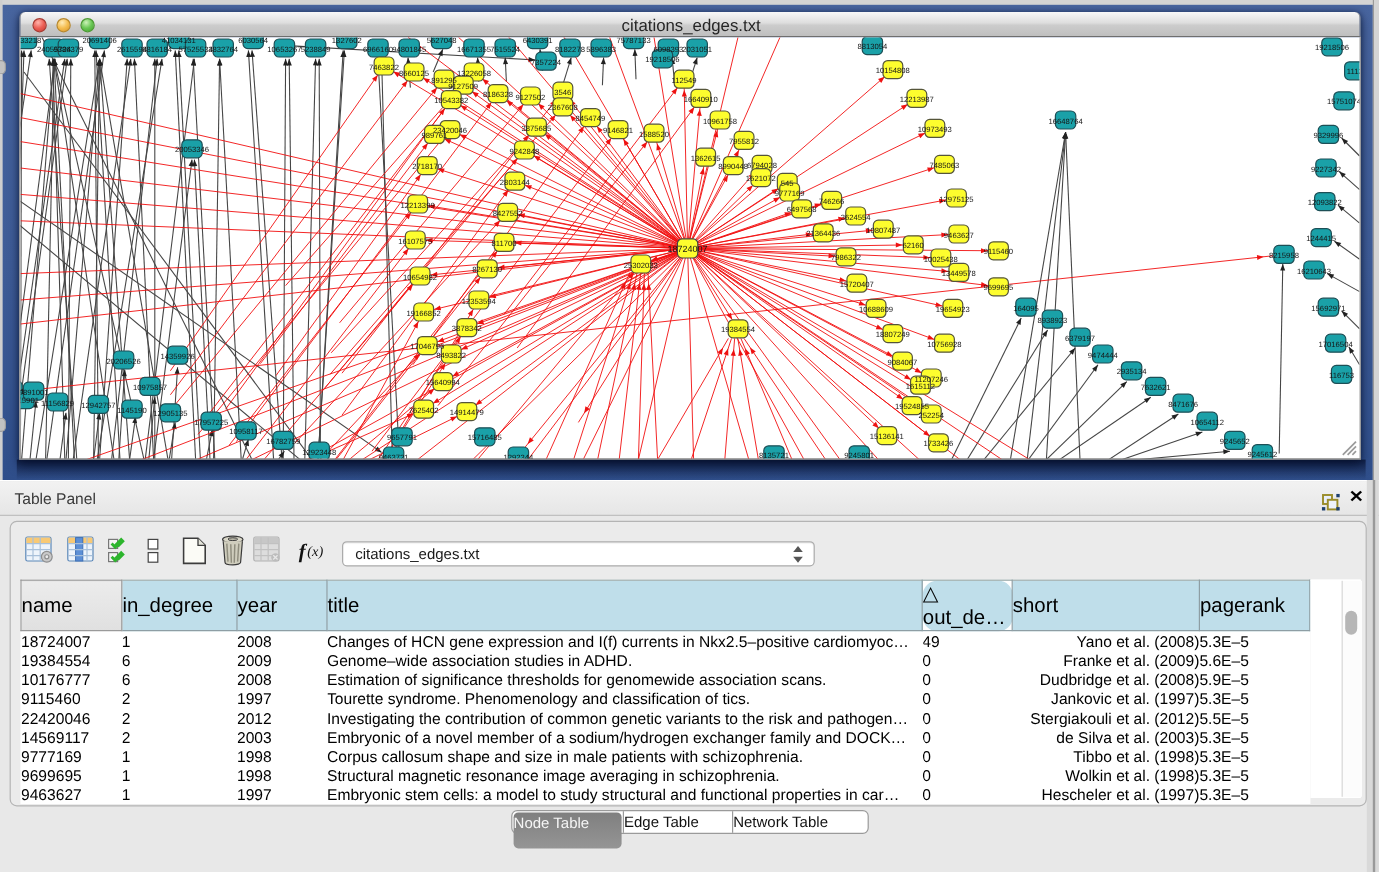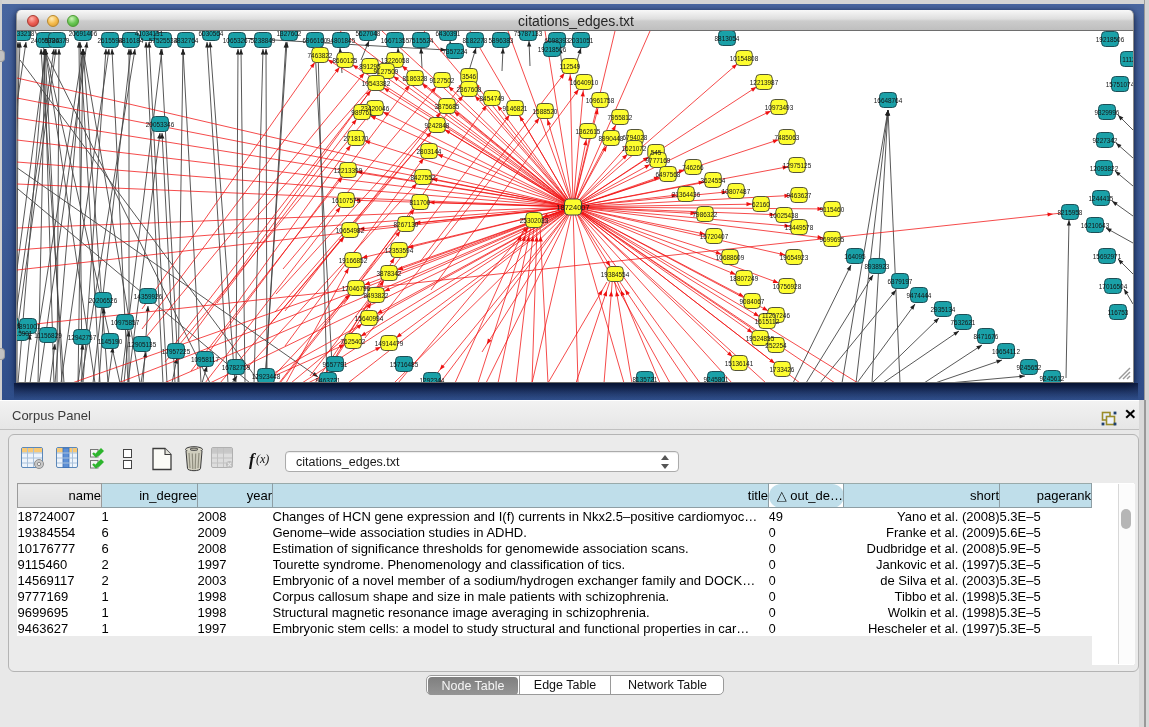--- a/index.html
+++ b/index.html
@@ -40,37 +40,37 @@
   .combo{position:absolute;left:285px;top:451px;width:394px;height:21px;background:#ffffff;
        border:1px solid #ababab;border-radius:4px;box-sizing:border-box;box-shadow:inset 0 1px 1px rgba(0,0,0,.08);}
   .combo span{position:absolute;left:10px;top:2.5px;font-size:12.5px;color:#1a1a1a;}
   .combo .arr{position:absolute;right:8px;top:3px;width:9px;height:14px;}
   .arr b,.arr i{position:absolute;left:0;width:0;height:0;border-left:4.5px solid transparent;border-right:4.5px solid transparent;}
   .arr b{top:0;border-bottom:5px solid #555;}
   .arr i{bottom:0;border-top:5px solid #555;}
 
   table.grid{position:absolute;left:17px;top:483px;border-collapse:collapse;table-layout:fixed;
        font-size:13px;color:#000;background:#fff;}
-  table.grid th{height:23px;font-weight:normal;font-size:13px;text-align:right;
+  table.grid th{height:23px;font-weight:normal;font-size:17px;text-align:left;
        background:#bfdeea;border:1px solid #8e9ea4;border-top:1px solid #9aa;padding:0;}
   table.grid th.h-name{background:linear-gradient(#ececec,#e0e0e0);border:1px solid #9a9a9a;}
   table.grid td{height:16px;padding:0;border:none;white-space:nowrap;overflow:hidden;}
   td.c-name{padding-left:3px;} td.c-ind{padding-left:7px;} td.c-year{padding-left:6px;}
   td.c-title{padding-left:6px;} td.c-out{padding-left:4px;} td.c-pr{padding-left:4px;}
   .c-name{width:80px;} .c-ind{width:88px;} .c-year{width:68px;} .c-title{width:489px;}
   .c-out{width:70px;border-radius:12px;} .c-short{width:155px;text-align:right;} .c-pr{width:87px;}
   th.c-name{width:83px;} th.c-ind{width:95px;} th.c-year{width:74px;} th.c-title{width:495px;}
   th.c-out{width:74px;text-align:left;padding-left:4px;} th.c-short{width:155px;} th.c-pr{width:91px;}
   .whitefill{position:absolute;left:1092px;top:483px;width:42px;height:181px;background:#fff;border-top:1px solid #fff;}
   .vscroll{position:absolute;left:1118px;top:484px;width:16px;height:180px;background:#fcfcfc;border-left:1px solid #d8d8d8;}
   .vthumb{position:absolute;left:1121px;top:509px;width:10px;height:20px;border-radius:5px;background:#b6b6b6;}
 
   .tabs{position:absolute;left:426px;top:675px;width:298px;height:20px;background:#ffffff;
        border:1px solid #9a9a9a;border-radius:5px;box-sizing:border-box;font-size:12.5px;}
-  .tabs .seg{position:absolute;top:0;height:18px;line-height:18px;text-align:center;color:#111;}
+  .tabs .seg{position:absolute;top:0;height:30px;line-height:18px;color:#111;}
   .seg.sel{background:linear-gradient(#7f7f7f,#959595);color:#f5f5f5;border-radius:4px;margin:1px;}
   .sep{position:absolute;top:0;width:1px;height:18px;background:#9a9a9a;}
 
   .memory{position:absolute;left:0;top:724px;width:1149px;height:22px;}
   .memtext{position:absolute;right:38px;top:6px;font-size:10.5px;color:#222;}
   .memdot{position:absolute;right:19px;top:4px;width:12px;height:12px;border-radius:50%;
       background:radial-gradient(circle at 35% 30%,#8fe08f,#3db83d 55%,#2f9a2f);border:1px solid #4d6b1f;}
 </style></head>
 <body>
 <div class="edge-top"></div>
@@ -871,21 +871,21 @@
   </div>
   <div class="titlebar">
     <div class="tl r"></div>
       <div class="tl y"></div>
       <div class="tl g"></div>
     <div class="wtitle">citations_edges.txt</div>
   </div>
 </div>
 
 <div class="tp-head">
-  <div class="tp-title">Corpus Panel</div>
+  <div class="tp-title">Table Panel</div>
   <svg style="position:absolute;left:1101px;top:10px;" width="17" height="17" viewBox="0 0 17 17">
     <rect x="1.5" y="1.5" width="7.5" height="7.5" fill="#e8eefa" stroke="#9a8c2a" stroke-width="1.6"></rect>
     <rect x="5.5" y="5.5" width="8" height="8" fill="#eef3fc" stroke="#9a8c2a" stroke-width="1.6"></rect>
     <rect x="12.6" y="0.6" width="2.8" height="2.8" fill="#1d3f6e"></rect>
     <rect x="0.6" y="11.6" width="2.8" height="2.8" fill="#1d3f6e"></rect>
     <rect x="12.6" y="11.6" width="2.8" height="2.8" fill="#1d3f6e"></rect>
   </svg>
   <div class="tp-x">✕</div>
 </div>
 <div class="tp-body"></div>
@@ -1022,20 +1022,29 @@
 <tr>
         <td class="c-name">9115460</td>
         <td class="c-ind">2</td>
         <td class="c-year">1997</td>
         <td class="c-title">Tourette syndrome. Phenomenology and classification of tics.</td>
         <td class="c-out">0</td>
         <td class="c-short">Jankovic et al. (1997)</td>
         <td class="c-pr">5.3E–5</td>
       </tr>
 <tr>
+        <td class="c-name">22420046</td>
+        <td class="c-ind">2</td>
+        <td class="c-year">2012</td>
+        <td class="c-title">Investigating the contribution of common genetic variants to the risk and pathogen…</td>
+        <td class="c-out">0</td>
+        <td class="c-short">Stergiakouli et al. (2012)</td>
+        <td class="c-pr">5.5E–5</td>
+      </tr>
+<tr>
         <td class="c-name">14569117</td>
         <td class="c-ind">2</td>
         <td class="c-year">2003</td>
         <td class="c-title">Embryonic of a novel member of a sodium/hydrogen exchanger family and DOCK…</td>
         <td class="c-out">0</td>
         <td class="c-short">de Silva et al. (2003)</td>
         <td class="c-pr">5.3E–5</td>
       </tr>
 <tr>
         <td class="c-name">9777169</td>

